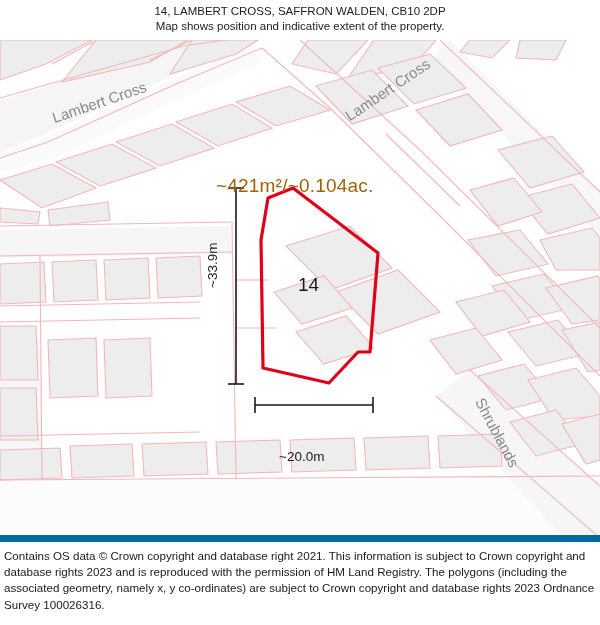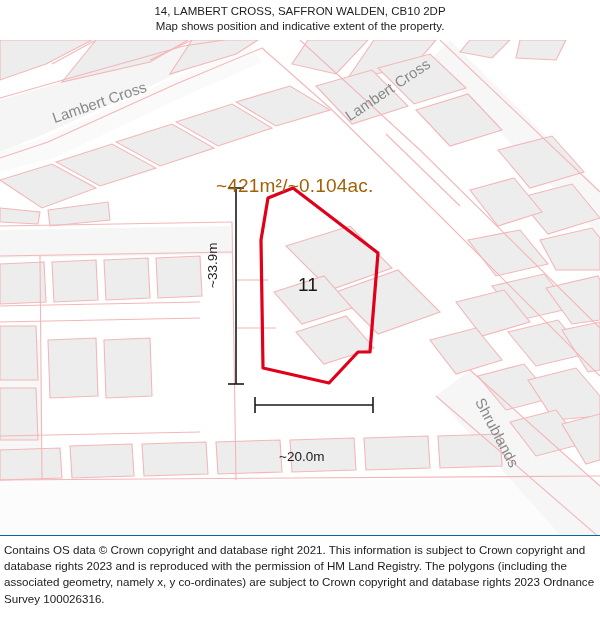--- a/index.html
+++ b/index.html
@@ -116,21 +116,21 @@
   }
   
   .footer {
     position: absolute;
     top: 535px;
     left: 0;
     width: 600px;
     height: 90px;
     box-sizing: border-box;
     padding: 6px 4px 0 4px;
-    border-top: 1px solid #0369a1;
+    border-top: 7px solid #0369a1;
     background: #ffffff;
   }
   .footer p {
     margin: 0;
     font-size: 11.6px;
     line-height: 16.2px;
     color: #1a1a1a;
   }
 </style>
 </head>
@@ -259,21 +259,21 @@
 
         <line x1="255" y1="365" x2="373" y2="365"></line>
         <line x1="255" y1="357" x2="255" y2="373"></line>
         <line x1="373" y1="357" x2="373" y2="373"></line>
       </g>
 
       <polygon points="268,158 293,148 378,213 370,312 358,312 329,343 263,328 261,200" fill="none" stroke="#e1001a" stroke-width="3.2" stroke-linejoin="round"></polygon>
     </svg>
 
     <div class="area-label">~421m²/~0.104ac.</div>
-    <div class="plot-number">11</div>
+    <div class="plot-number">14</div>
     <div class="dim-vertical">~33.9m</div>
     <div class="dim-horizontal">~20.0m</div>
 
     <div class="street-label street-lambert-1">Lambert Cross</div>
     <div class="street-label street-lambert-2">Lambert Cross</div>
     <div class="street-label street-shrublands">Shrublands</div>
   </div>
 
   <div class="footer">
     <p>Contains OS data © Crown copyright and database right 2021. This information is subject to Crown copyright and database rights 2023 and is reproduced with the permission of HM Land Registry. The polygons (including the associated geometry, namely x, y co-ordinates) are subject to Crown copyright and database rights 2023 Ordnance Survey 100026316.</p>

